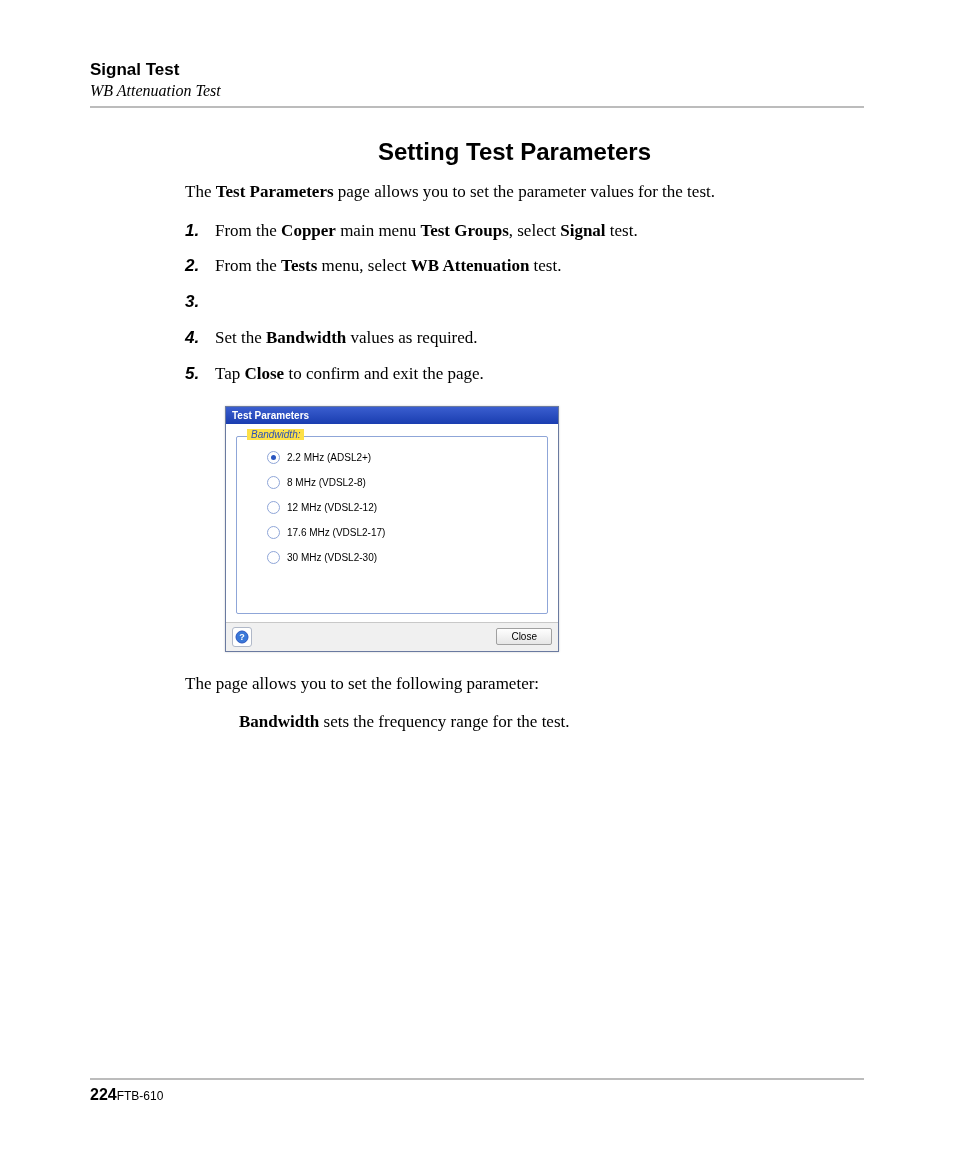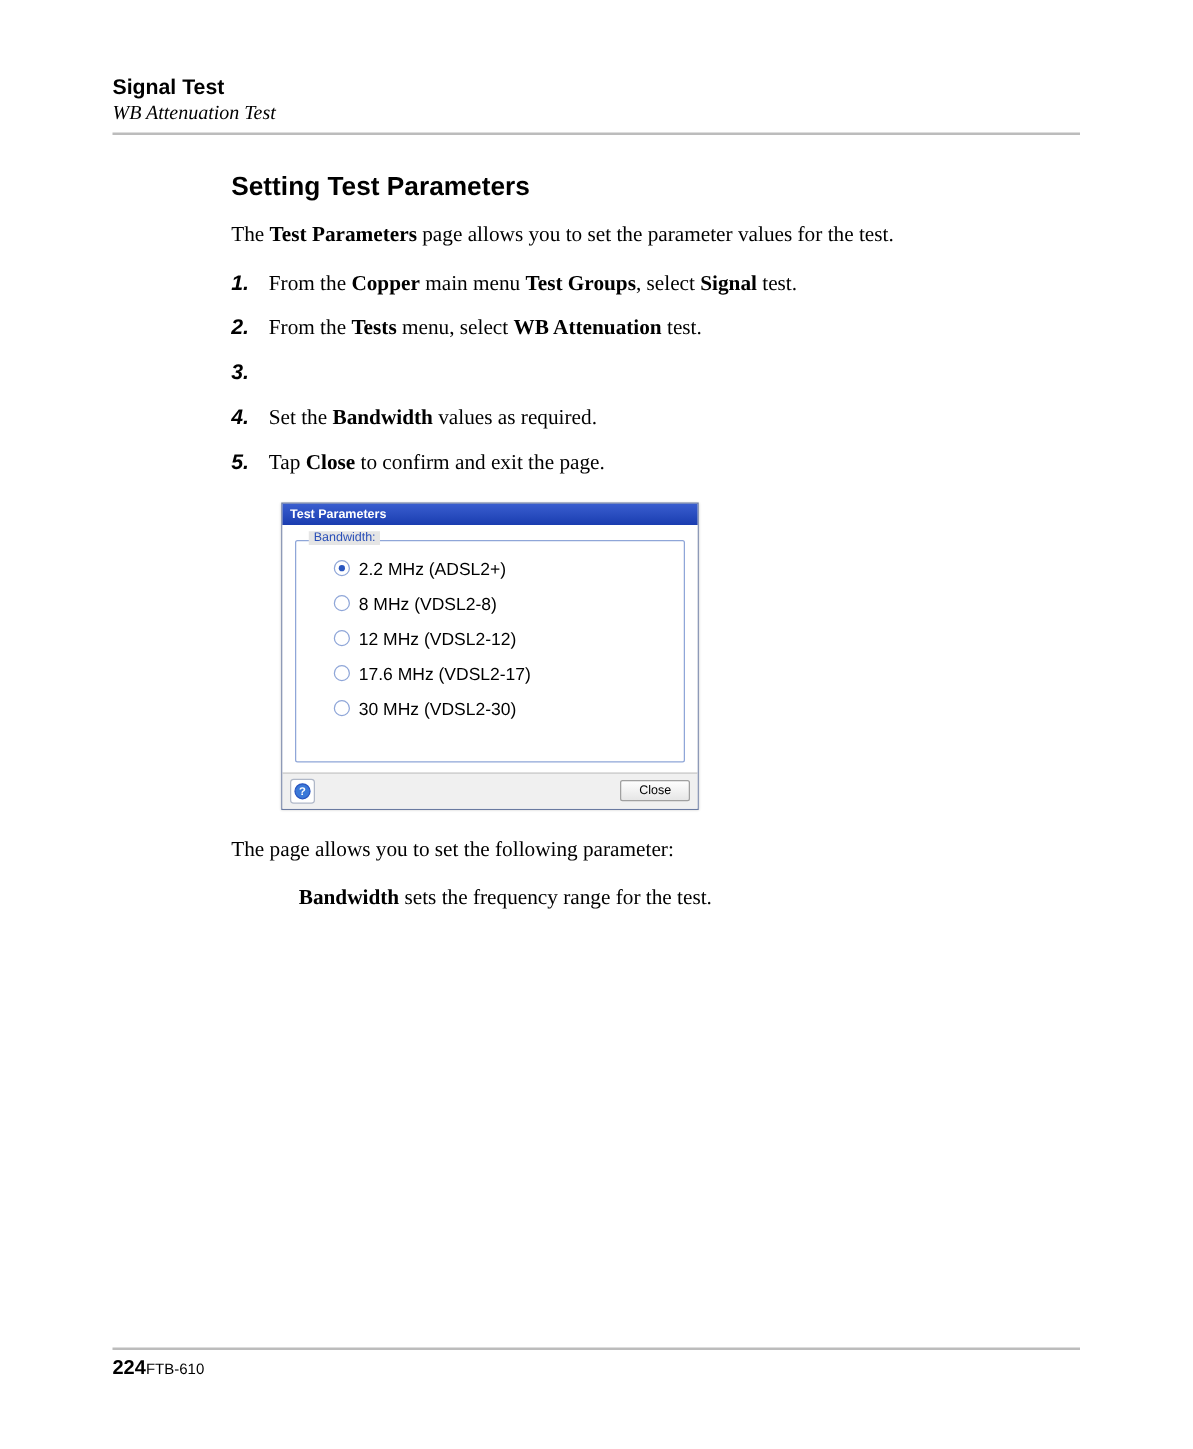--- a/index.html
+++ b/index.html
@@ -35,22 +35,23 @@
     border-top: 2px solid #bcbcbc;
     margin: 0 0 30px 0;
   }
   .content {
     margin-left: 95px;
     margin-right: 20px;
   }
   .section-title {
     font-family: Verdana, Arial, sans-serif;
     font-weight: bold;
-    font-size: 21px;
+    font-size: 24px;
     margin: 0 0 14px 0;
+    text-align: center;
   }
   .para {
     font-family: Georgia, serif;
     font-size: 17px;
     line-height: 1.45;
     margin: 0 0 14px 0;
   }
   .subhead {
     font-family: Verdana, Arial, sans-serif;
     font-weight: bold;
@@ -102,24 +103,25 @@
     border: 1px solid #8fa6d8;
     border-radius: 2px;
     padding: 14px 10px 14px 30px;
     position: relative;
     min-height: 148px;
   }
   .ss-legend {
     position: absolute;
     top: -8px;
     left: 10px;
-    background: #e5e5e5;
+    background: #fde047;
     padding: 0 4px;
     font-size: 10px;
     color: #2a4fb8;
+    font-style: italic;
   }
   .ss-radio-row {
     display: flex;
     align-items: center;
     gap: 7px;
     margin-bottom: 12px;
   }
   .ss-radio {
     width: 11px;
     height: 11px;
@@ -132,21 +134,21 @@
   }
   .ss-radio.selected::after {
     content: "";
     width: 5px;
     height: 5px;
     background: #2a56c0;
     border-radius: 50%;
     display: block;
   }
   .ss-radio-label {
-    font-size: 14px;
+    font-size: 10px;
     color: #000;
   }
   .ss-footer {
     background: #f0f0f0;
     border-top: 1px solid #c8c8c8;
     padding: 4px 6px;
     display: flex;
     align-items: center;
     justify-content: space-between;
   }

